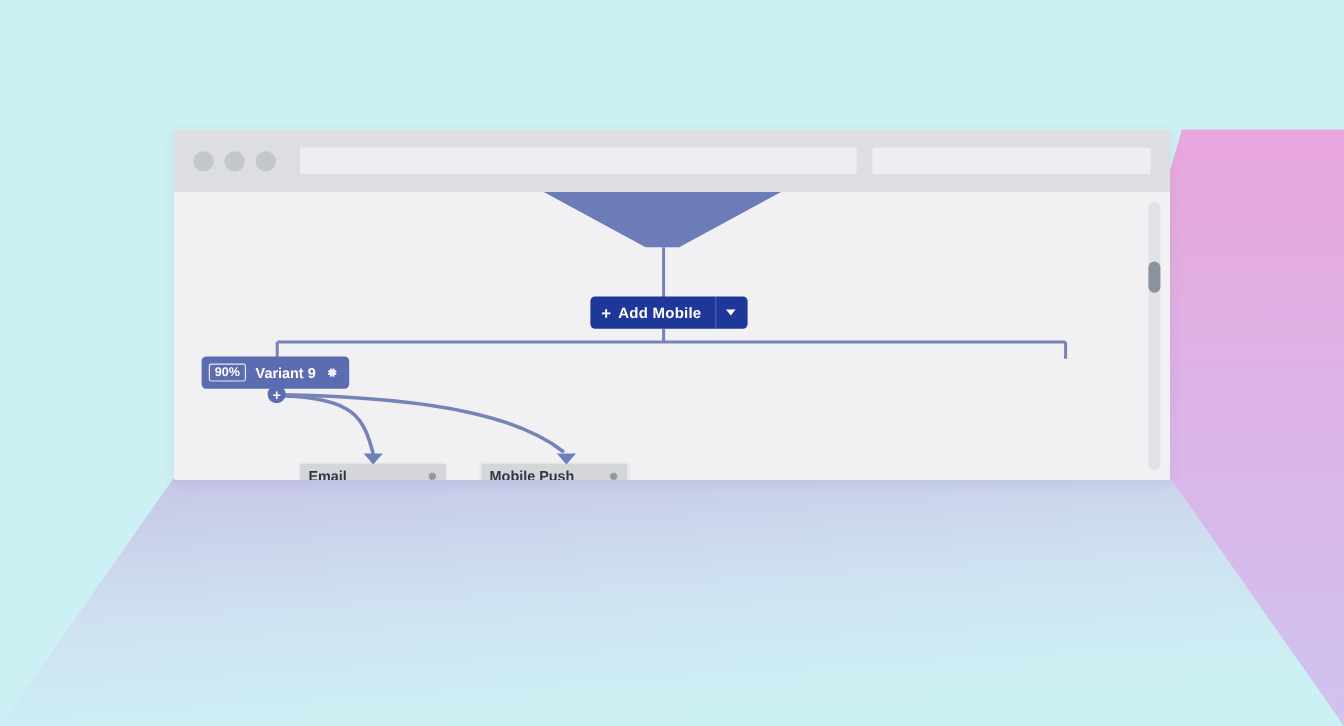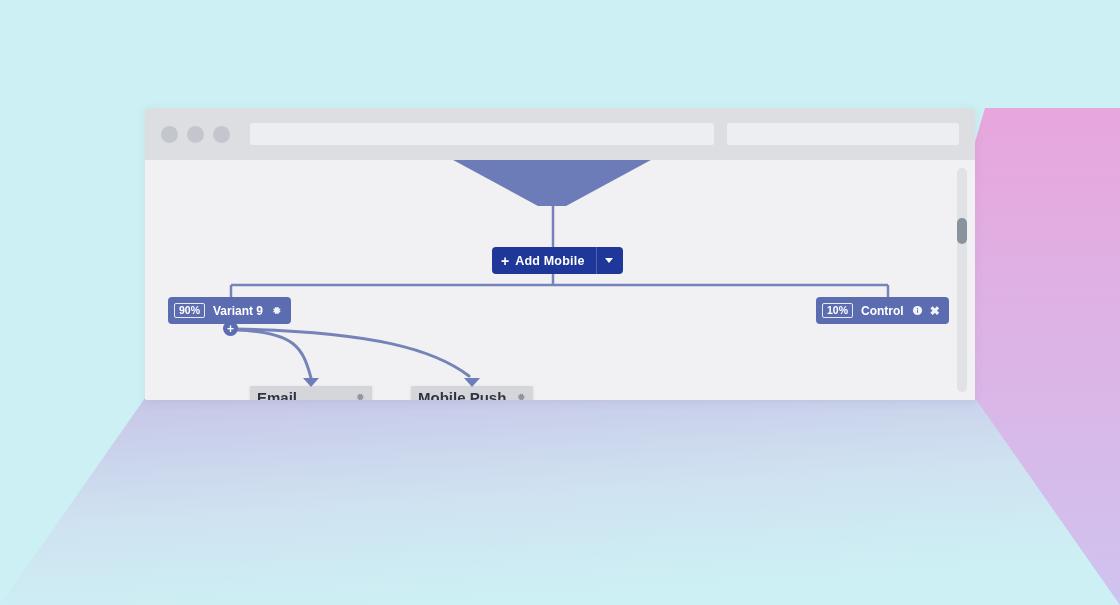--- a/index.html
+++ b/index.html
@@ -140,26 +140,26 @@
 
   
   .card {
     position: absolute;
     width: 122px;
     background: #fff;
     box-shadow: 0 1px 3px rgba(80,80,120,.14);
     overflow: hidden;
   }
   #card-email  { left: 105px; top: 226px; }
-  #card-push   { left: 266px; top: 226px; }
+  #card-push   { left: 256px; top: 226px; }
   .card-head {
     height: 22px; background: #d4d6da;
     display: flex; align-items: center; justify-content: space-between;
     padding: 0 7px;
-    font-size: 15px; font-weight: bold; color: #2f3545;
+    font-size: 12px; font-weight: bold; color: #2f3545;
   }
 
   
   .card-arrow {
     position: absolute;
     width: 0; height: 0;
     border-left: 8px solid transparent;
     border-right: 8px solid transparent;
     border-top: 9px solid #6d7fba;
     z-index: 3;
@@ -250,32 +250,20 @@
         <span class="gear-ico">
           <svg width="11" height="11" viewBox="0 0 24 24" fill="#ffffff">
             <path d="M12 8.5a3.5 3.5 0 100 7 3.5 3.5 0 000-7zm0 5.2a1.7 1.7 0 110-3.4 1.7 1.7 0 010 3.4z"></path>
             <path d="M20.2 13.2l-1.6-.5a6.9 6.9 0 000-1.4l1.6-.5a.6.6 0 00.4-.7l-.6-2a.6.6 0 00-.7-.4l-1.6.4a7 7 0 00-1-1l.4-1.6a.6.6 0 00-.4-.7l-2-.6a.6.6 0 00-.7.4l-.5 1.6a6.9 6.9 0 00-1.4 0l-.5-1.6a.6.6 0 00-.7-.4l-2 .6a.6.6 0 00-.4.7l.4 1.6a7 7 0 00-1 1l-1.6-.4a.6.6 0 00-.7.4l-.6 2a.6.6 0 00.4.7l1.6.5a6.9 6.9 0 000 1.4l-1.6.5a.6.6 0 00-.4.7l.6 2a.6.6 0 00.7.4l1.6-.4a7 7 0 001 1l-.4 1.6a.6.6 0 00.4.7l2 .6a.6.6 0 00.7-.4l.5-1.6a6.9 6.9 0 001.4 0l.5 1.6a.6.6 0 00.7.4l2-.6a.6.6 0 00.4-.7l-.4-1.6a7 7 0 001-1l1.6.4a.6.6 0 00.7-.4l.6-2a.6.6 0 00-.4-.7z"></path>
           </svg>
         </span>
       </div>
 
       <div class="plus-handle">+</div>
 
-      <div class="pill" id="pill-control">
-        <span class="pct">10%</span>
-        <span class="name">Control</span>
-        <span class="info-ico">
-          <svg width="11" height="11" viewBox="0 0 24 24" fill="#ffffff">
-            <circle cx="12" cy="12" r="10"></circle>
-            <rect x="11" y="10" width="2" height="7" fill="#5b6cb0"></rect>
-            <rect x="11" y="6.5" width="2" height="2.2" fill="#5b6cb0"></rect>
-          </svg>
-        </span>
-        <span class="x-ico">✖</span>
-      </div>
 
       <div class="card-arrow" style="left:158px; top:218px;"></div>
       <div class="card" id="card-email">
         <div class="card-head">
           <span>Email</span>
           <span class="gear-ico">
             <svg width="10" height="10" viewBox="0 0 24 24" fill="#8a8f9c">
               <path d="M12 8.5a3.5 3.5 0 100 7 3.5 3.5 0 000-7zm0 5.2a1.7 1.7 0 110-3.4 1.7 1.7 0 010 3.4z"></path>
               <path d="M20.2 13.2l-1.6-.5a6.9 6.9 0 000-1.4l1.6-.5a.6.6 0 00.4-.7l-.6-2a.6.6 0 00-.7-.4l-1.6.4a7 7 0 00-1-1l.4-1.6a.6.6 0 00-.4-.7l-2-.6a.6.6 0 00-.7.4l-.5 1.6a6.9 6.9 0 00-1.4 0l-.5-1.6a.6.6 0 00-.7-.4l-2 .6a.6.6 0 00-.4.7l.4 1.6a7 7 0 00-1 1l-1.6-.4a.6.6 0 00-.7.4l-.6 2a.6.6 0 00.4.7l1.6.5a6.9 6.9 0 000 1.4l-1.6.5a.6.6 0 00-.4.7l.6 2a.6.6 0 00.7.4l1.6-.4a7 7 0 001 1l-.4 1.6a.6.6 0 00.4.7l2 .6a.6.6 0 00.7-.4l.5-1.6a6.9 6.9 0 001.4 0l.5 1.6a.6.6 0 00.7.4l2-.6a.6.6 0 00.4-.7l-.4-1.6a7 7 0 001-1l1.6.4a.6.6 0 00.7-.4l.6-2a.6.6 0 00-.4-.7z"></path>
             </svg>

